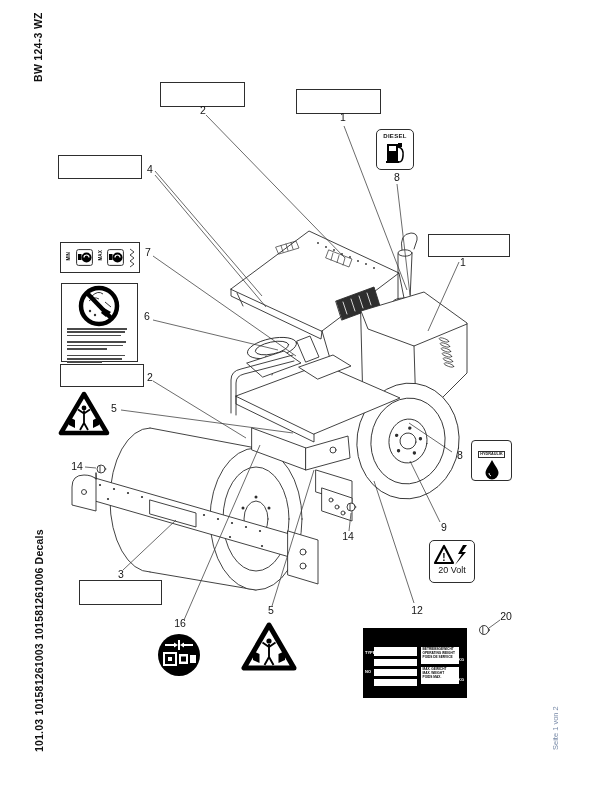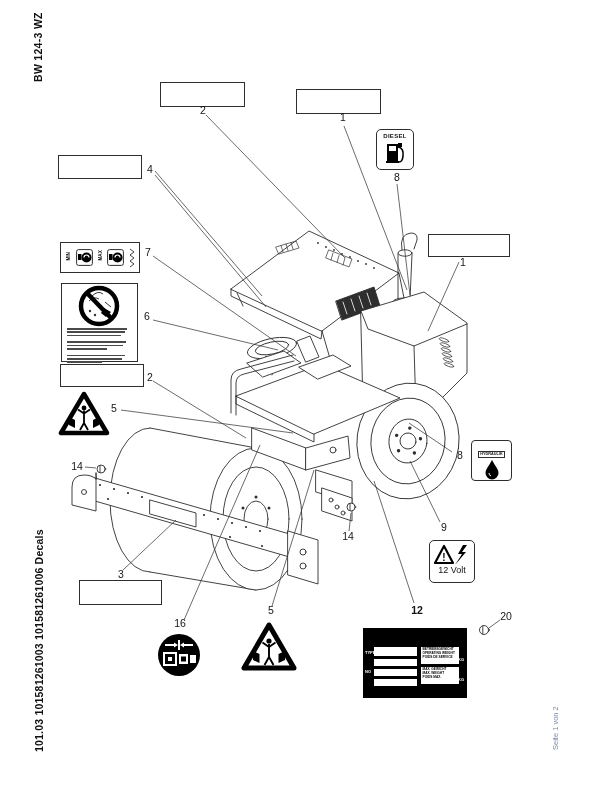--- a/index.html
+++ b/index.html
@@ -317,21 +317,21 @@
       <path d="M7,14 a3,3 0 0 0 2,3" stroke="#fff" stroke-width="1" fill="none"></path>
     </svg>
   </div>
 
   <div class="abs v12" style="left:429px;top:540px;width:44px;height:41px;">
     <svg width="38" height="22" style="margin:3px auto 0;">
       <polygon points="11,2 2,19 20,19" fill="none" stroke="#000" stroke-width="2.2" stroke-linejoin="round"></polygon>
       <text x="11" y="17" text-anchor="middle" font-size="10" font-weight="bold" font-family="Liberation Sans, sans-serif" fill="#000">!</text>
       <path d="M30,1 l-5,9 h4 l-7,11 l11,-13 h-4 l5,-7 Z" fill="#000"></path>
     </svg>
-    <div class="txt">12 Volt</div>
+    <div class="txt">20 Volt</div>
   </div>
 
   <div class="abs plate" style="left:363px;top:628px;width:104px;height:70px;">
     <span class="wlab" style="left:2px;top:22px;">TYPE</span>
     <div class="wbox" style="left:11px;top:19px;width:43px;height:9px;"></div>
     <div class="wbox" style="left:11px;top:31px;width:43px;height:7px;"></div>
     <span class="wlab" style="left:2px;top:41px;">NO</span>
     <div class="wbox" style="left:11px;top:41px;width:43px;height:7px;"></div>
     <div class="wbox" style="left:11px;top:51px;width:43px;height:7px;"></div>
     <div class="wbox tiny" style="left:58px;top:19px;width:36px;height:16px;">
@@ -357,16 +357,16 @@
   <span class="callout" style="left:140px;top:371px;">2</span>
   <span class="callout" style="left:104px;top:402px;">5</span>
   <span class="callout" style="left:67px;top:460px;">14</span>
   <span class="callout" style="left:111px;top:568px;">3</span>
   <span class="callout" style="left:170px;top:617px;">16</span>
   <span class="callout" style="left:261px;top:604px;">5</span>
   <span class="callout" style="left:338px;top:530px;">14</span>
   <span class="callout" style="left:453px;top:256px;">1</span>
   <span class="callout" style="left:450px;top:449px;">8</span>
   <span class="callout" style="left:434px;top:521px;">9</span>
-  <span class="callout" style="left:407px;top:604px;font-weight:bold;">12</span>
+  <span class="callout" style="left:407px;top:604px;">12</span>
   <span class="callout" style="left:496px;top:610px;">20</span>
 
 </div>
 
 </body></html>

